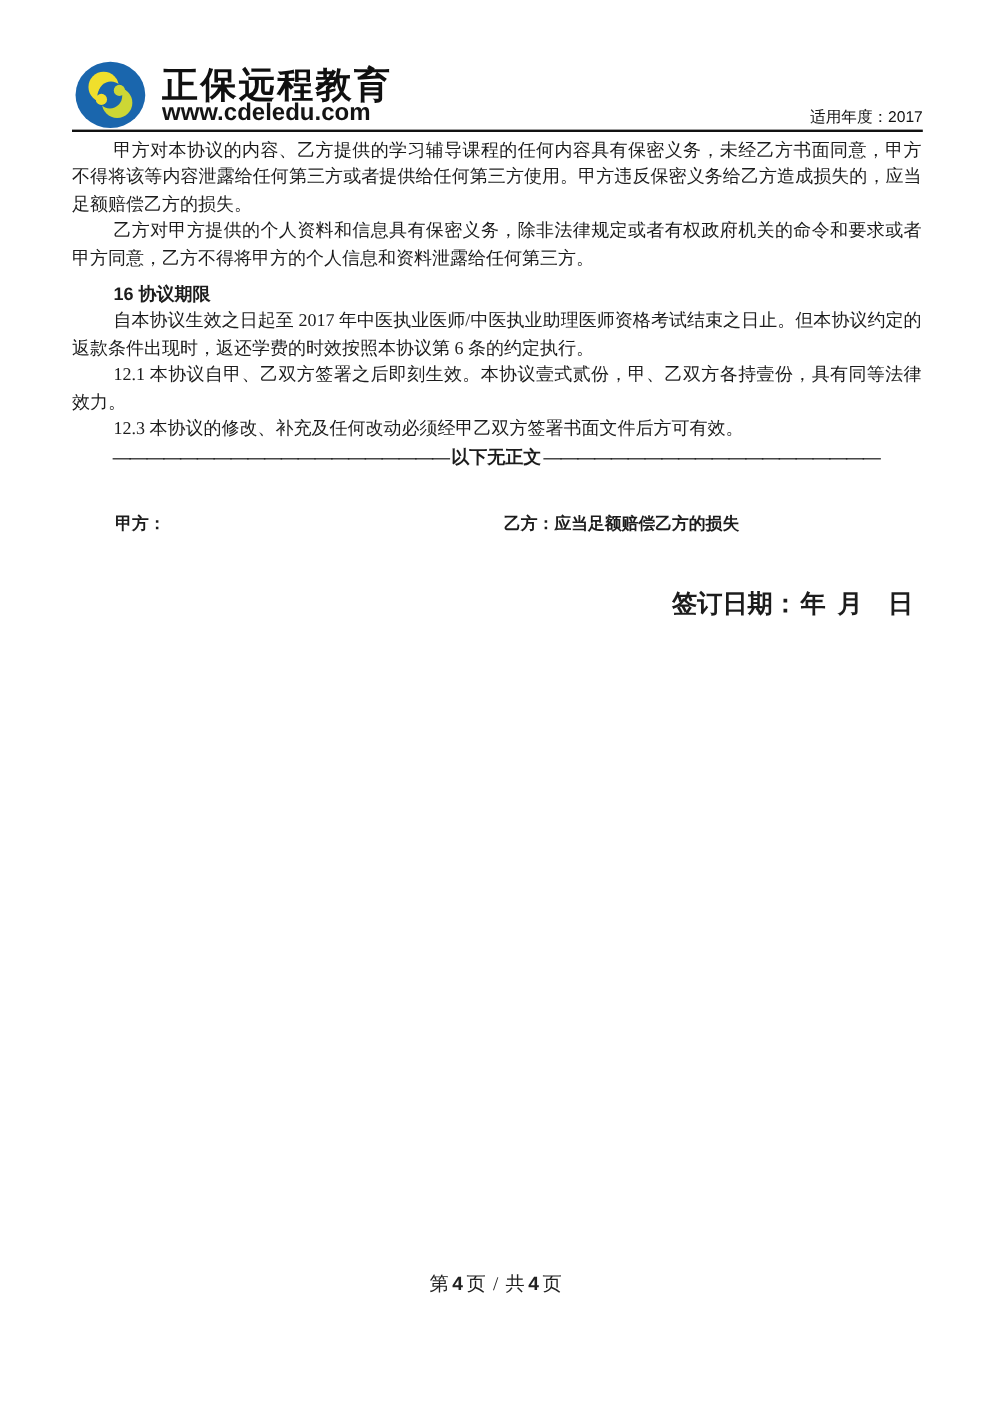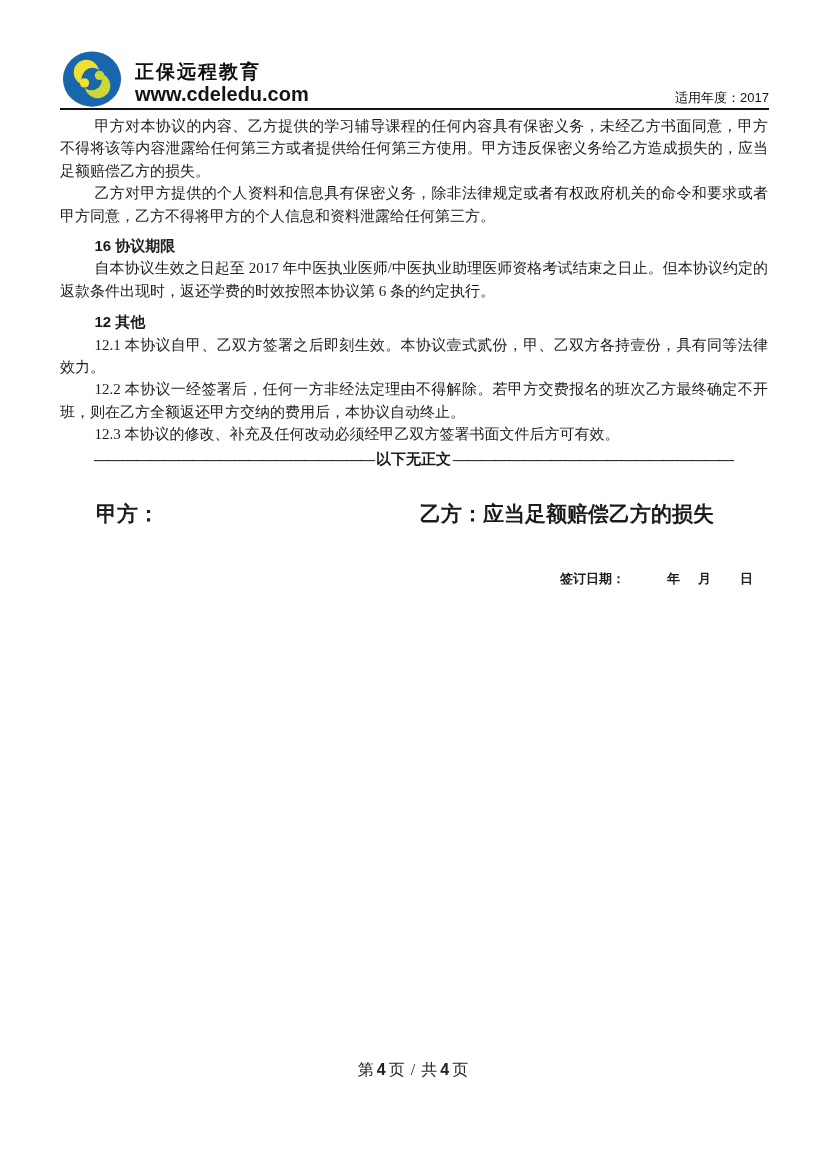--- a/index.html
+++ b/index.html
@@ -23,21 +23,21 @@
     display: flex;
     justify-content: space-between;
     align-items: flex-end;
   }
   .brand { display: flex; align-items: center; gap: 11px; }
   .logo { width: 64px; height: 60px; display: inline-block; }
   .brand-text { display: flex; flex-direction: column; justify-content: center; }
   .brand-name {
     font-family: "Liberation Sans", "DejaVu Sans", sans-serif;
     font-weight: bold;
-    font-size: 19px;
+    font-size: 30px;
     letter-spacing: 2px;
     color: #101010;
     line-height: 28px;
   }
   .brand-url {
     font-family: "Liberation Sans", "DejaVu Sans", sans-serif;
     font-weight: bold;
     font-size: 20px;
     color: #141414;
     line-height: 17px;
@@ -90,32 +90,32 @@
     text-align: left;
     line-height: 22.4px;
   }
   .end-marker .label { letter-spacing: 0; padding: 0 2px; }
 
   .sig-row {
     position: relative;
     margin-top: 33px;
     height: 22px;
     font-weight: bold;
-    font-size: 21px;
+    font-size: 14px;
     text-align: right;
   }
   .sig-a { position: absolute; left: 36px; top: 0; }
   .sig-b { position: absolute; left: 360px; top: 0; }
 
   .date-row {
     position: relative;
     margin-top: 43px;
     height: 22px;
     font-weight: bold;
-    font-size: 13px;
+    font-size: 21px;
     text-align: left;
   }
   .date-label { position: absolute; left: 500px; top: 0; }
   .date-year  { position: absolute; left: 607px; top: 0; }
   .date-month { position: absolute; left: 638px; top: 0; }
   .date-day   { position: absolute; left: 680px; top: 0; }
 
   
   .footer {
     position: absolute;
@@ -157,23 +157,21 @@
 
   <div class="header-rule"></div>
 
   <div class="content">
     <p class="body-p">甲方对本协议的内容、乙方提供的学习辅导课程的任何内容具有保密义务，未经乙方书面同意，甲方不得将该等内容泄露给任何第三方或者提供给任何第三方使用。甲方违反保密义务给乙方造成损失的，应当足额赔偿乙方的损失。</p>
     <p class="body-p">乙方对甲方提供的个人资料和信息具有保密义务，除非法律规定或者有权政府机关的命令和要求或者甲方同意，乙方不得将甲方的个人信息和资料泄露给任何第三方。</p>
 
     <h3 class="sec-h">16 协议期限</h3>
     <p class="body-p">自本协议生效之日起至 2017 年中医执业医师/中医执业助理医师资格考试结束之日止。但本协议约定的返款条件出现时，返还学费的时效按照本协议第 6 条的约定执行。</p>
 
-    <h3 class="sec-h h12">12 其他</h3>
     <p class="body-p">12.1 本协议自甲、乙双方签署之后即刻生效。本协议壹式贰份，甲、乙双方各持壹份，具有同等法律效力。</p>
-    <p class="body-p">12.2 本协议一经签署后，任何一方非经法定理由不得解除。若甲方交费报名的班次乙方最终确定不开班，则在乙方全额返还甲方交纳的费用后，本协议自动终止。</p>
     <p class="body-p">12.3 本协议的修改、补充及任何改动必须经甲乙双方签署书面文件后方可有效。</p>
 
     <div class="end-marker"><span class="dash">————————————————————</span><span class="label">以下无正文</span><span class="dash">————————————————————</span></div>
 
     <div class="sig-row">
       <span class="sig-a">甲方：</span>
       <span class="sig-b">乙方：应当足额赔偿乙方的损失</span>
     </div>
 
     <div class="date-row">

